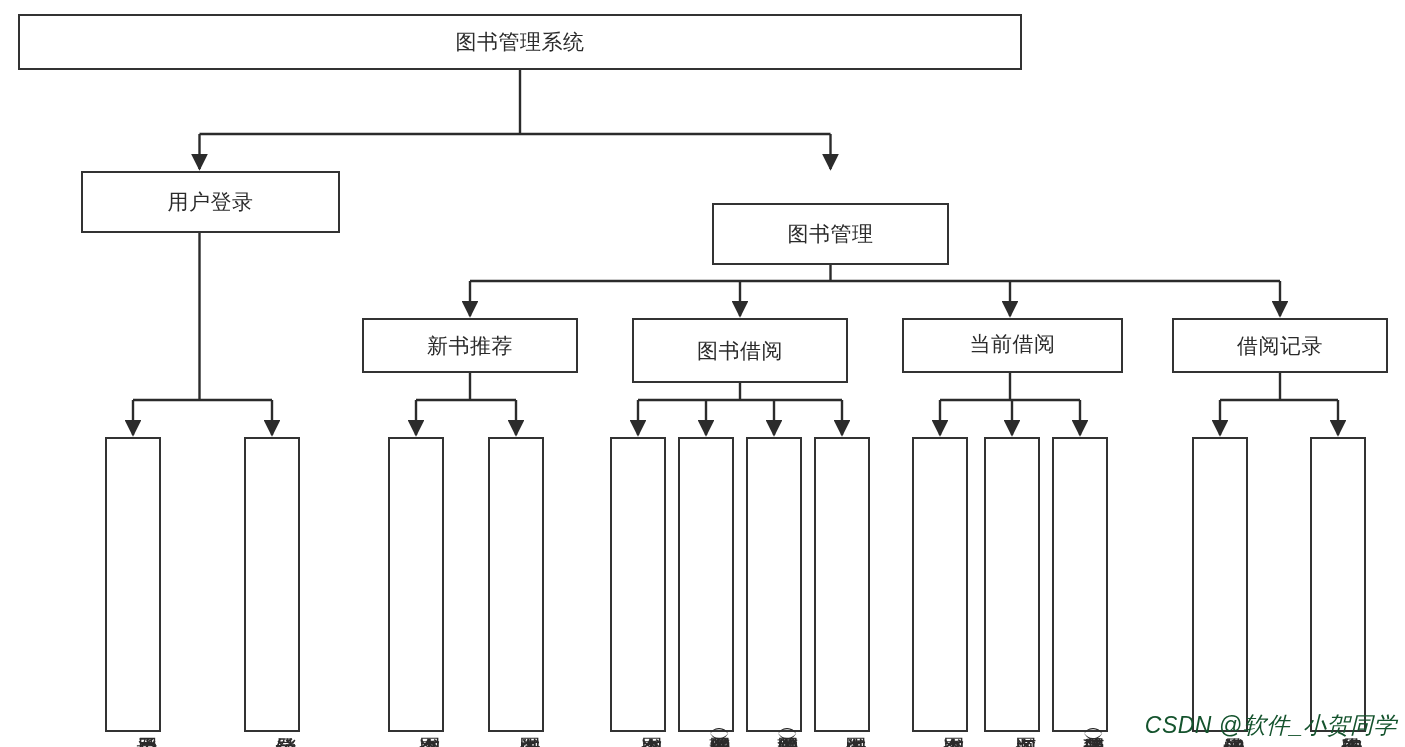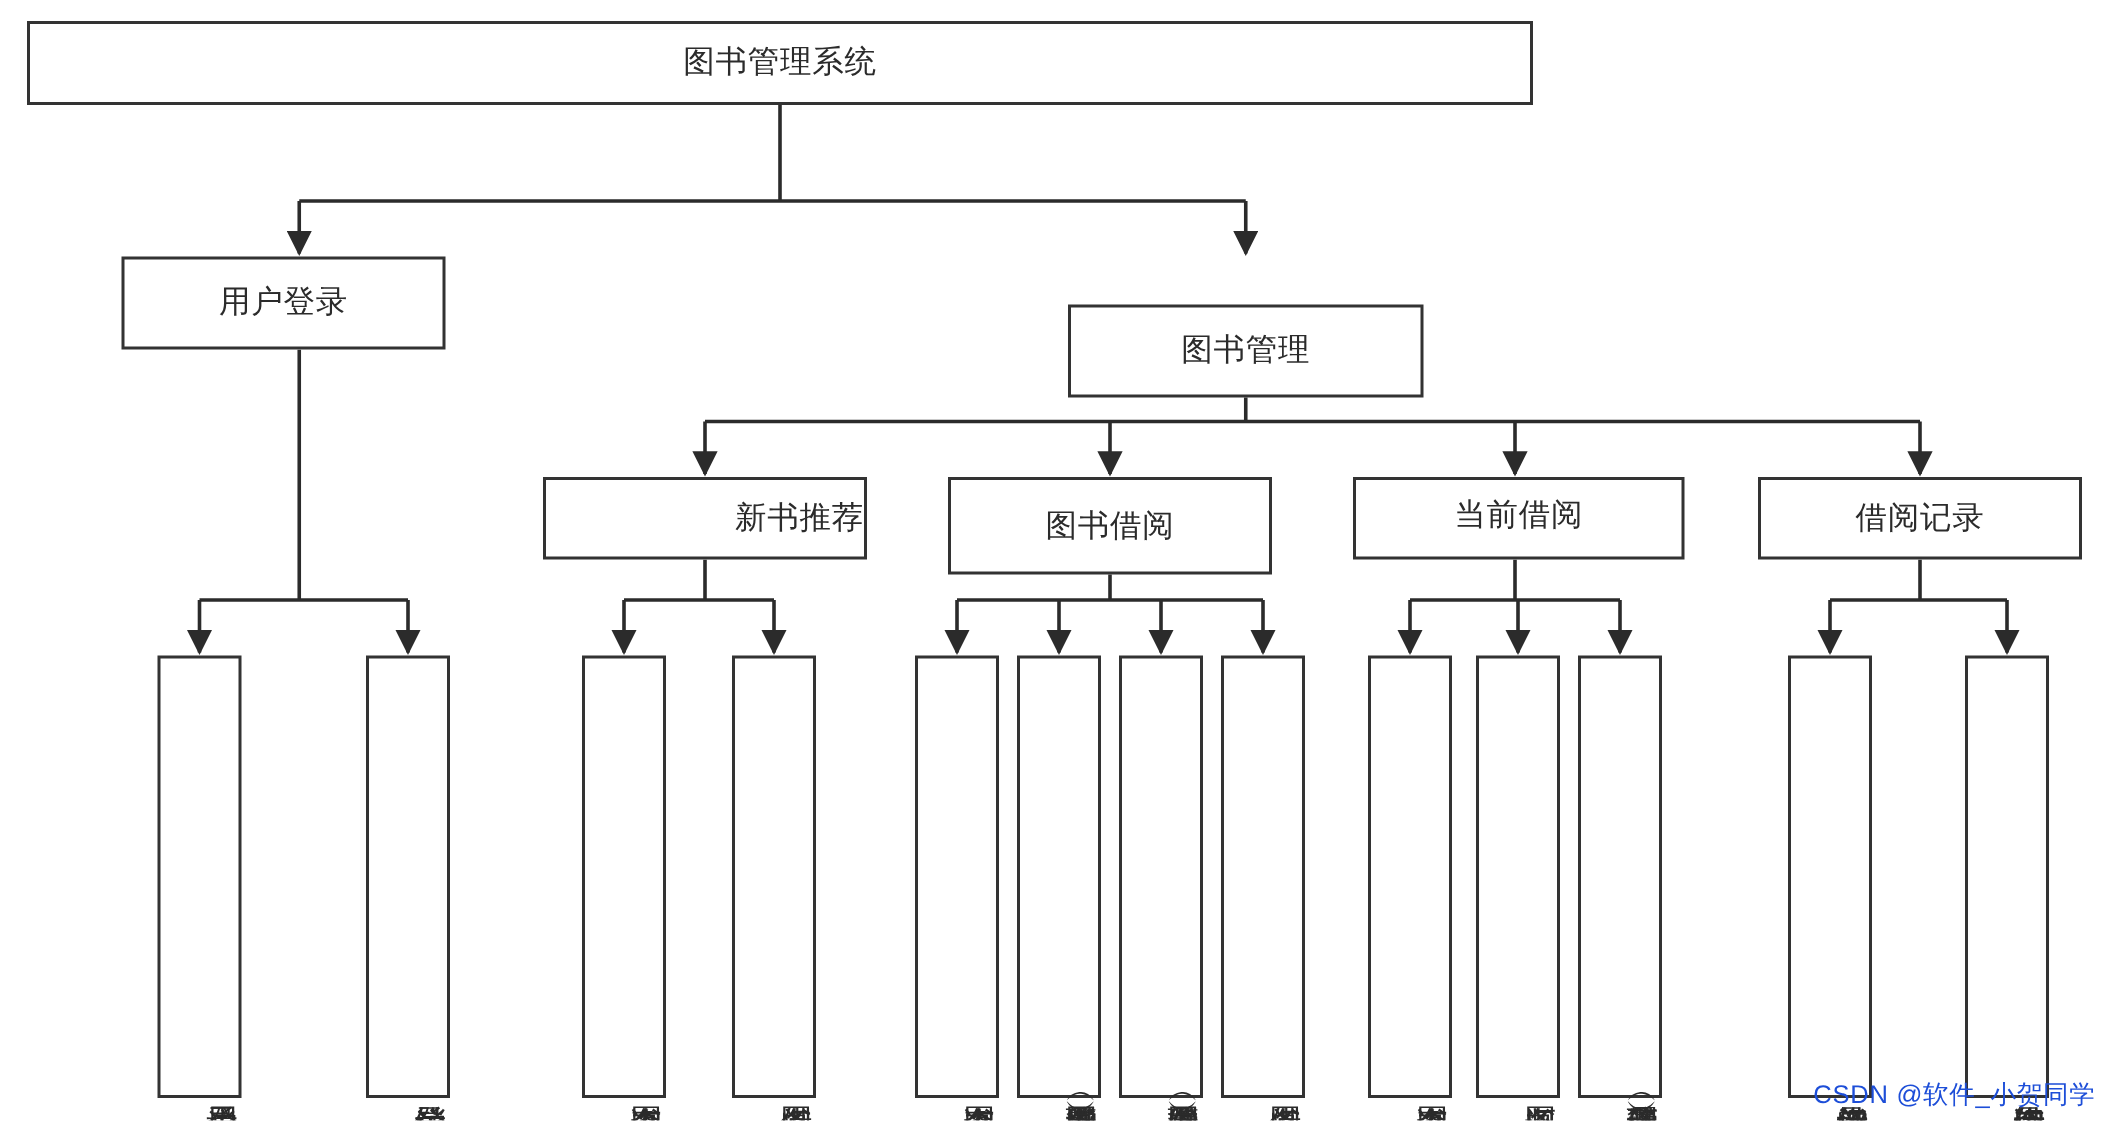--- a/index.html
+++ b/index.html
@@ -57,25 +57,26 @@
     white-space: nowrap;
   }
   .node.horiz .hlabel {
     display: block;
     white-space: nowrap;
   }
   #watermark {
     position: absolute;
     right: 8px;
     bottom: 6px;
-    font-size: 17px;
-    color: #1d4ed8;
+    font-size: 23px;
+    color: #14532d;
     letter-spacing: 0.5px;
     white-space: nowrap;
     user-select: none;
+    font-style: italic;
   }
 </style>
 </head>
 <body>
 
 <div id="canvas">
 
   <svg id="wires" viewBox="0 0 1405 747" width="1405" height="747" xmlns="http://www.w3.org/2000/svg">
     <defs>
       <marker id="arrow" viewBox="0 0 10 10" refX="9" refY="5" markerWidth="7" markerHeight="7" orient="auto-start-reverse">
@@ -116,27 +117,27 @@
         <path d="M 1220 400 L 1338 400"></path>
         <path d="M 1220 400 L 1220 435" marker-end="url(#arrow)"></path>
         <path d="M 1338 400 L 1338 435" marker-end="url(#arrow)"></path>
       </g>
   </svg>
 
   <div id="node-layer">
       <div class="node horiz" style="left: 18px; top: 14px; width: 1004px; height: 56px;">
         <span class="hlabel">图书管理系统</span>
       </div>
-      <div class="node horiz" style="left: 81px; top: 171px; width: 216px; height: 62px;">
+      <div class="node horiz" style="left: 81px; top: 171px; width: 259px; height: 62px;">
         <span class="hlabel">用户登录</span>
       </div>
       <div class="node horiz" style="left: 712px; top: 171px; width: 237px; height: 62px; margin-top: 32px;">
         <span class="hlabel">图书管理</span>
       </div>
-      <div class="node horiz" style="left: 362px; top: 318px; width: 216px; height: 55px; justify-content: flex-end;">
+      <div class="node horiz" style="left: 362px; top: 318px; width: 216px; height: 55px;">
         <span class="hlabel">新书推荐</span>
       </div>
       <div class="node horiz" style="left: 632px; top: 318px; width: 216px; height: 65px;">
         <span class="hlabel">图书借阅</span>
       </div>
       <div class="node horiz" style="left: 902px; top: 318px; width: 221px; height: 55px; font-family: Liberation Mono, monospace;">
         <span class="hlabel">当前借阅</span>
       </div>
       <div class="node horiz" style="left: 1172px; top: 318px; width: 216px; height: 55px;">
         <span class="hlabel">借阅记录</span>

